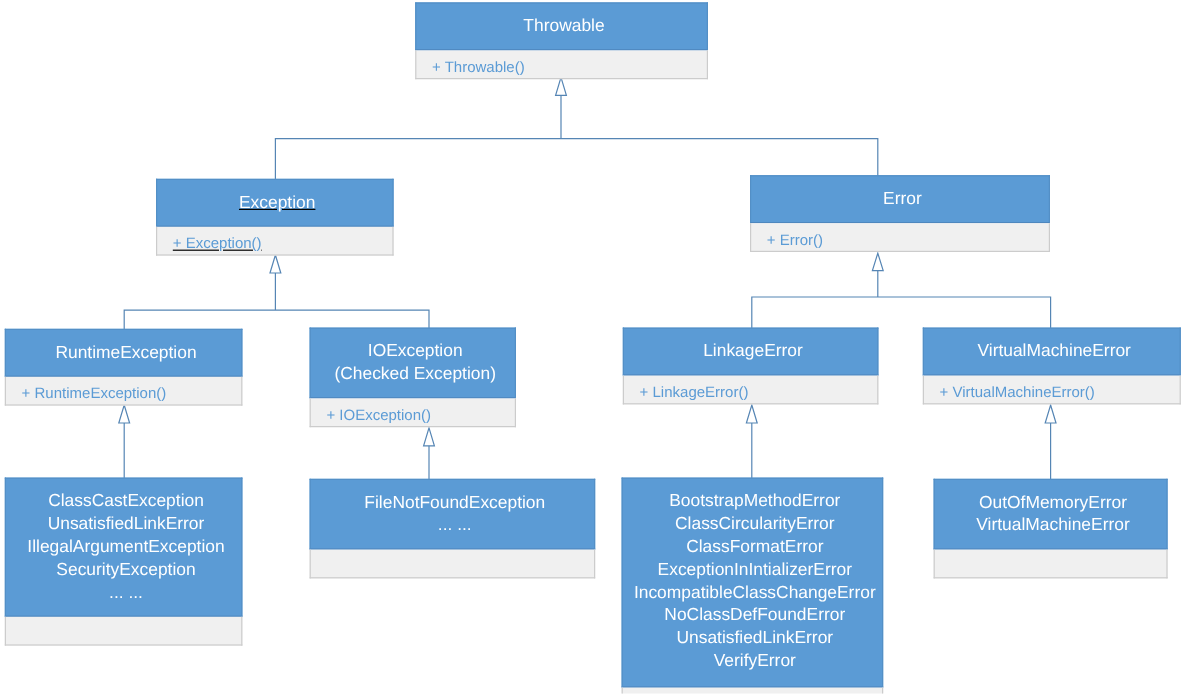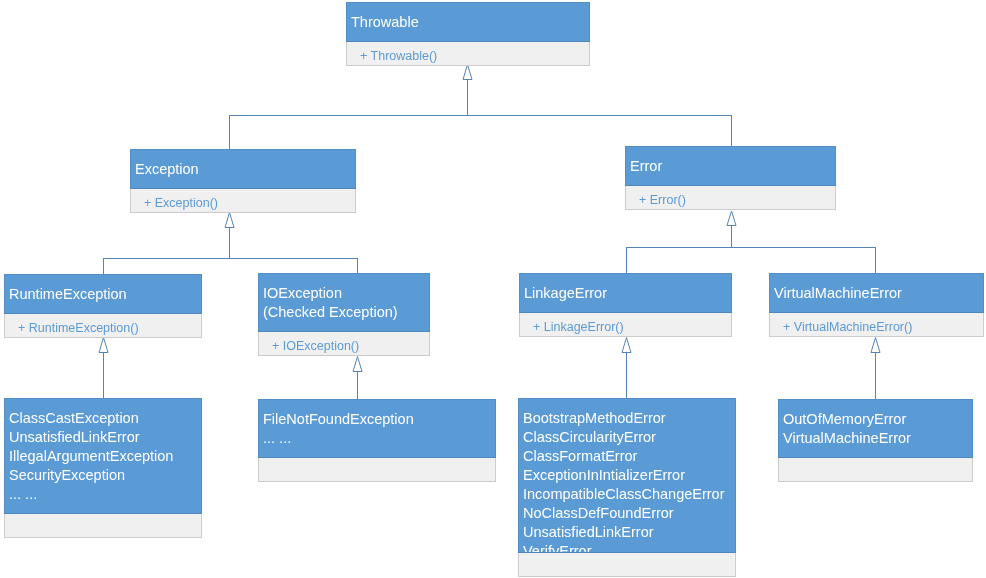--- a/index.html
+++ b/index.html
@@ -11,21 +11,21 @@
        -webkit-font-smoothing:antialiased;}
   #canvas{position:relative;width:986px;height:578px;}
 
   .node{position:absolute;box-sizing:border-box;}
 
   .nhead{background:var(--head-fill);color:var(--head-text);box-sizing:border-box;
          font-size:14.5px;line-height:19px;
          padding:10px 0 9px 4px;
          border:1px solid var(--head-border);
          border-bottom-color:#4E87BE;
-         overflow:hidden;}
+         overflow:hidden;text-align:center;}
 
   .nbody{background:var(--body-fill);color:var(--body-text);box-sizing:border-box;
          border:1px solid var(--body-border);border-top:none;
          font-size:12.5px;line-height:16px;
          padding:6px 0 1px 13px;
          overflow:hidden;}
 
   svg.links{position:absolute;left:0;top:0;overflow:visible;}
 </style>
 </head>
@@ -56,26 +56,26 @@
     <polygon points="626.5,337.5 631,352.5 622,352.5"></polygon>
     <polygon points="875.5,337.5 880,352.5 871,352.5"></polygon>
   </g>
 </svg>
 
 <div class="node" style="left:346px;top:2px;width:244px;">
   <div class="nhead">Throwable</div>
   <div class="nbody">+ Throwable()</div>
 </div>
 
-<div class="node" style="left:130px;top:149px;width:226px;">
+<div class="node" style="left:130px;top:149px;width:198px;text-decoration:underline;">
   <div class="nhead">Exception</div>
   <div class="nbody">+ Exception()</div>
 </div>
 
-<div class="node" style="left:625px;top:146px;width:211px;">
+<div class="node" style="left:625px;top:146px;width:250px;">
   <div class="nhead">Error</div>
   <div class="nbody">+ Error()</div>
 </div>
 
 <div class="node" style="left:4px;top:274px;width:198px;">
   <div class="nhead">RuntimeException</div>
   <div class="nbody">+ RuntimeException()</div>
 </div>
 
 <div class="node" style="left:258px;top:273px;width:172px;">
@@ -109,21 +109,21 @@
 
 <div class="node" style="left:258px;top:399px;width:238px;">
   <div class="nhead">
         <div>FileNotFoundException</div>
         <div>... ...</div>
       </div>
   <div class="nbody">&nbsp;</div>
 </div>
 
 <div class="node" style="left:518px;top:398px;width:218px;">
-  <div class="nhead" style="height:155px;">
+  <div class="nhead" style="height:175px;">
         <div>BootstrapMethodError</div>
         <div>ClassCircularityError</div>
         <div>ClassFormatError</div>
         <div>ExceptionInIntializerError</div>
         <div>IncompatibleClassChangeError</div>
         <div>NoClassDefFoundError</div>
         <div>UnsatisfiedLinkError</div>
         <div>VerifyError</div>
       </div>
   <div class="nbody">&nbsp;</div>

